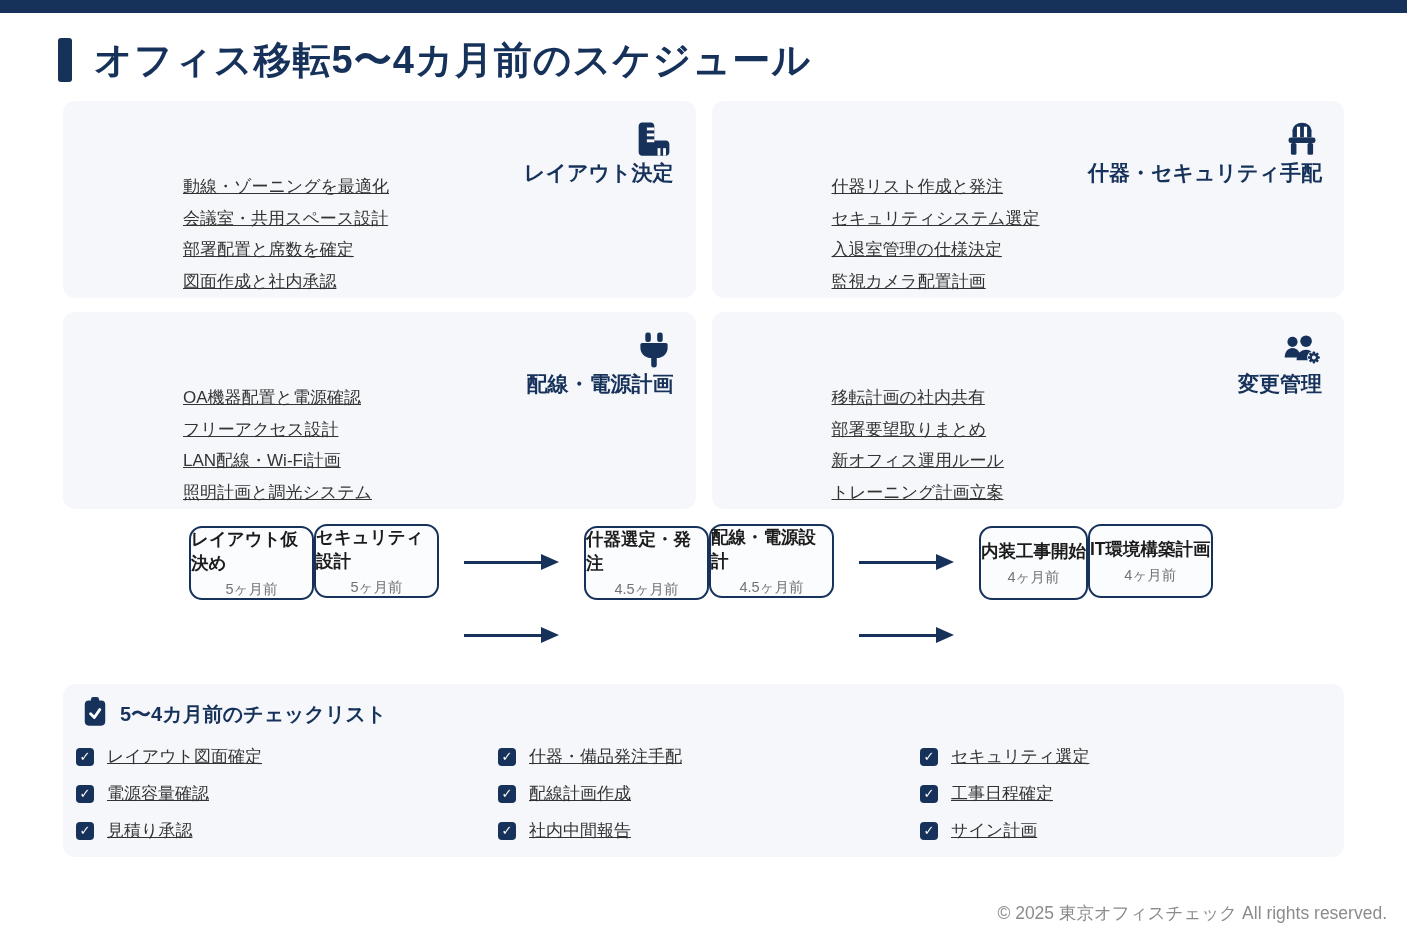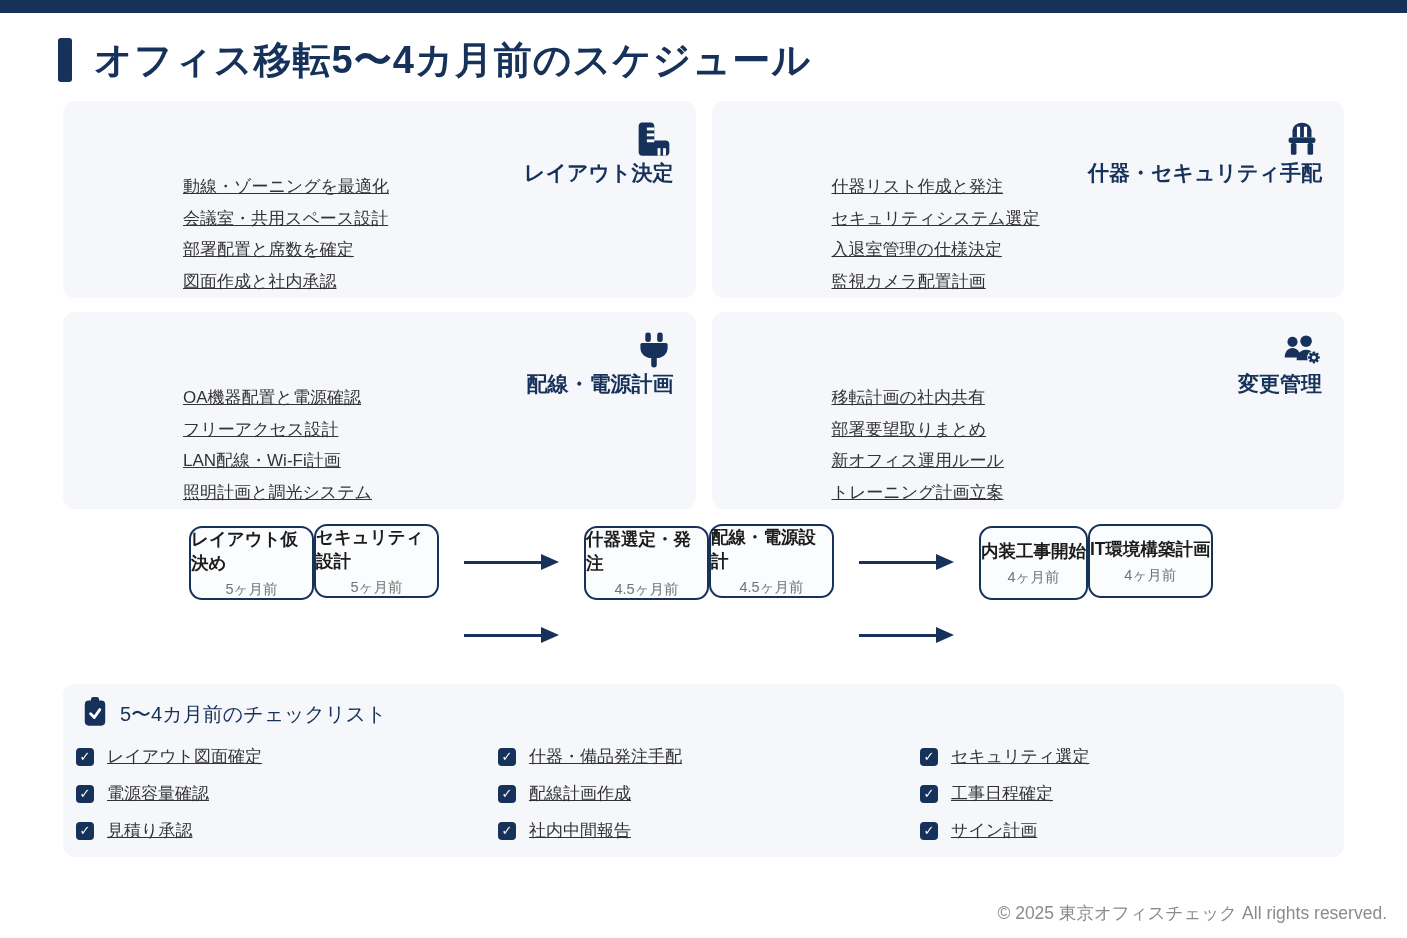--- a/index.html
+++ b/index.html
@@ -52,21 +52,21 @@
     border-left:18px solid #17325A; border-top:8.5px solid transparent; border-bottom:8.5px solid transparent;
   }
 
   
   .checklist {
     margin:8px 63px 0 63px; background:#F5F7FA; border-radius:12px;
     height:173px; padding:15px 20px 0 13px; overflow:hidden;
   }
   .cl-head { display:flex; align-items:center; height:30px; margin-left:7px; }
   .cl-head svg { width:24px; height:30px; }
-  .cl-title { font-size:20px; font-weight:normal; color:#17325A; margin-left:13px; }
+  .cl-title { font-size:20px; font-weight:bold; color:#17325A; margin-left:13px; }
   .cl-grid { display:grid; grid-template-columns:422px 422px auto; margin-top:9px; }
   .cl-item { display:flex; align-items:center; height:37px; }
   .cbx {
     width:18px; height:18px; background:#17325A; border-radius:4px; flex:0 0 18px;
     color:#ffffff; font-size:13px; font-weight:bold; line-height:18px; text-align:center;
   }
   .cl-label { font-size:17px; color:#333333; margin-left:13px;text-decoration:underline; }
 
   
   .footer { margin-top:44px; text-align:right; padding-right:20px; font-size:17.5px; color:#8B8B8B; }

